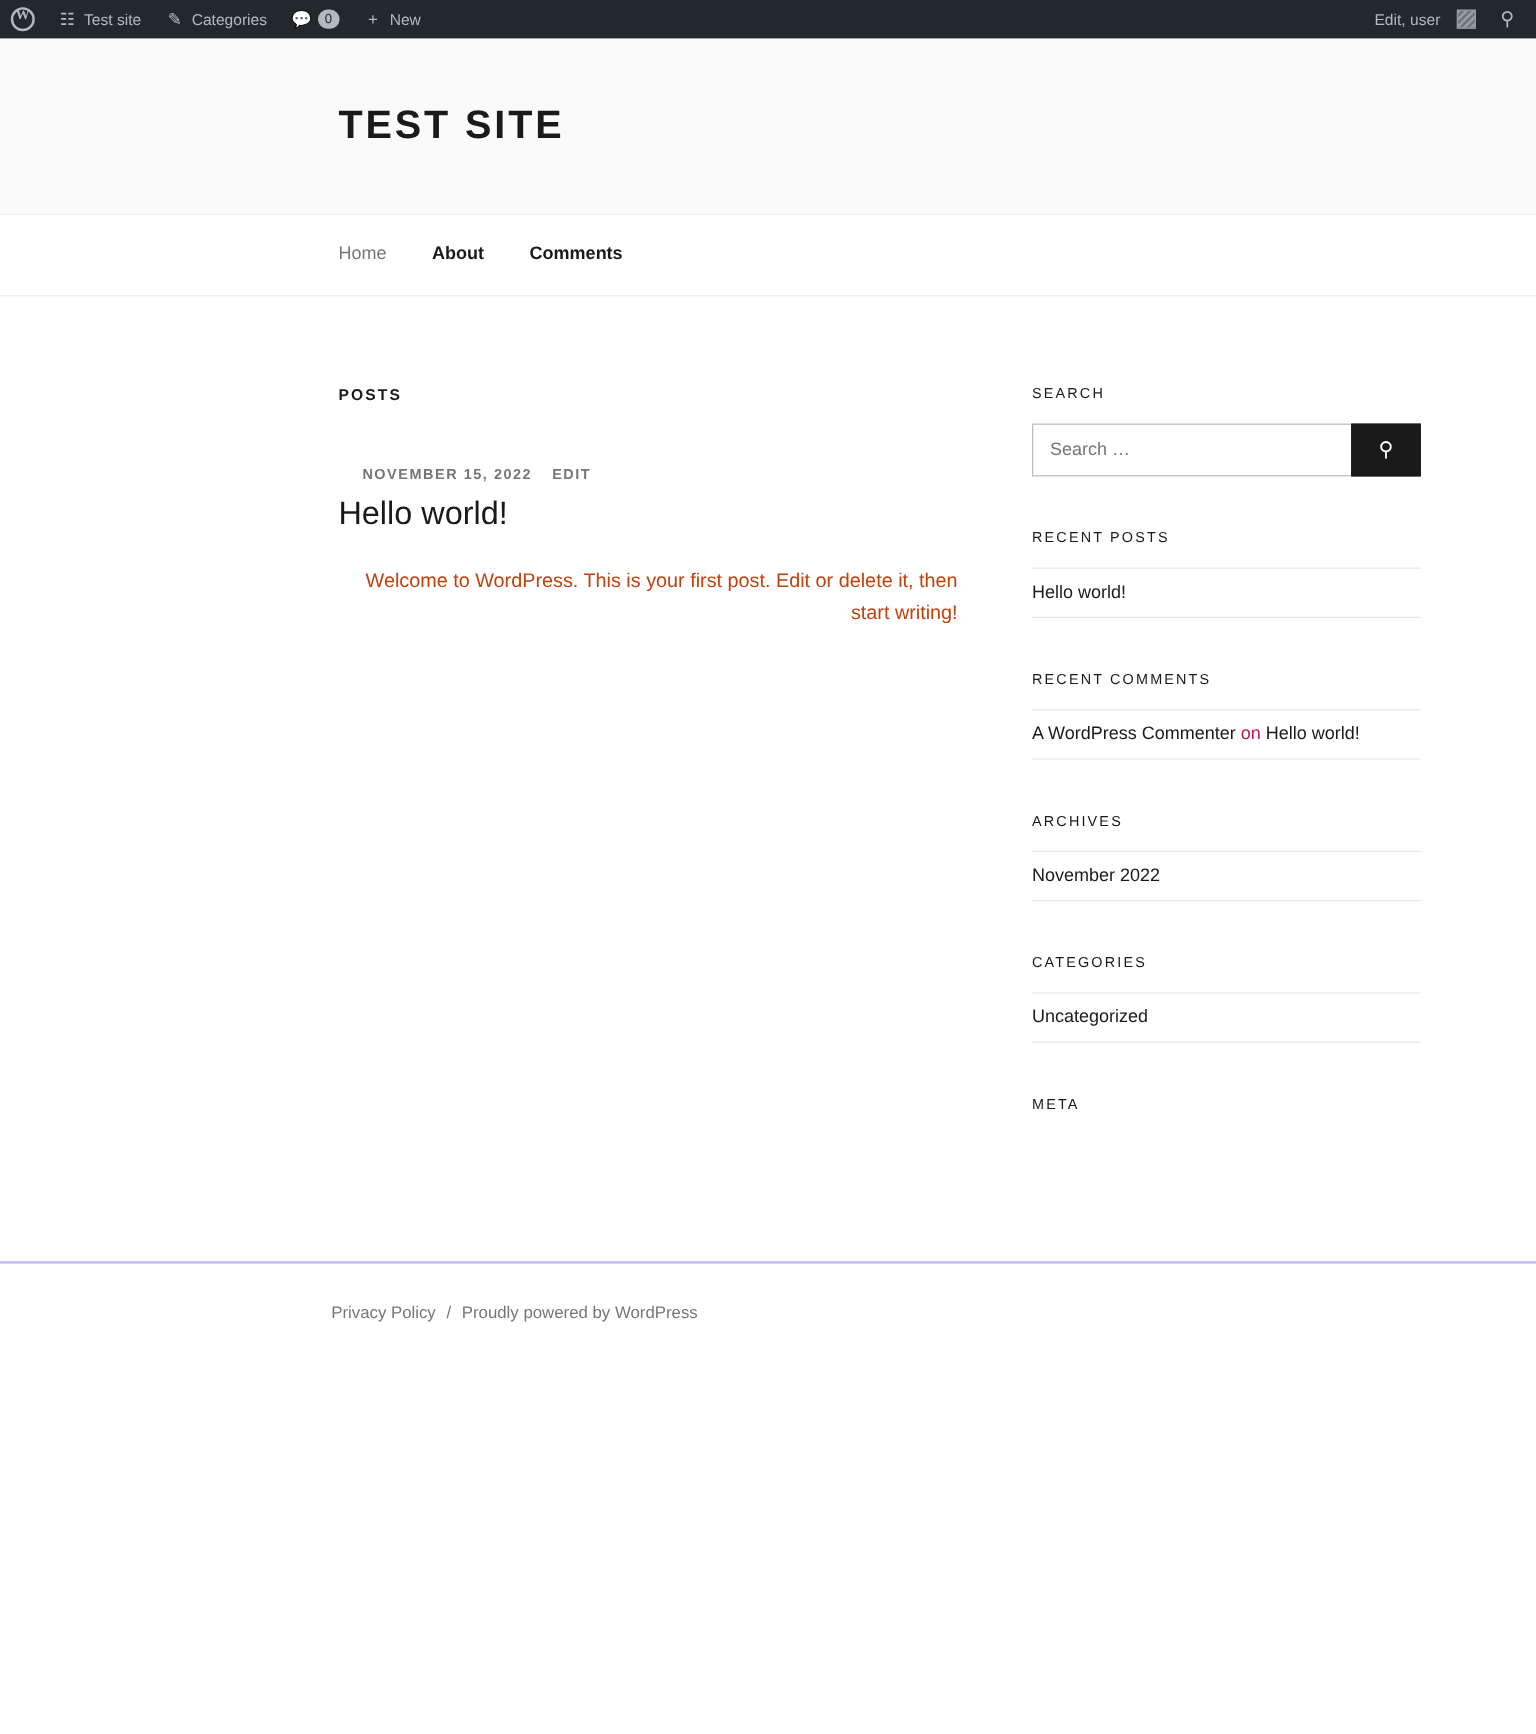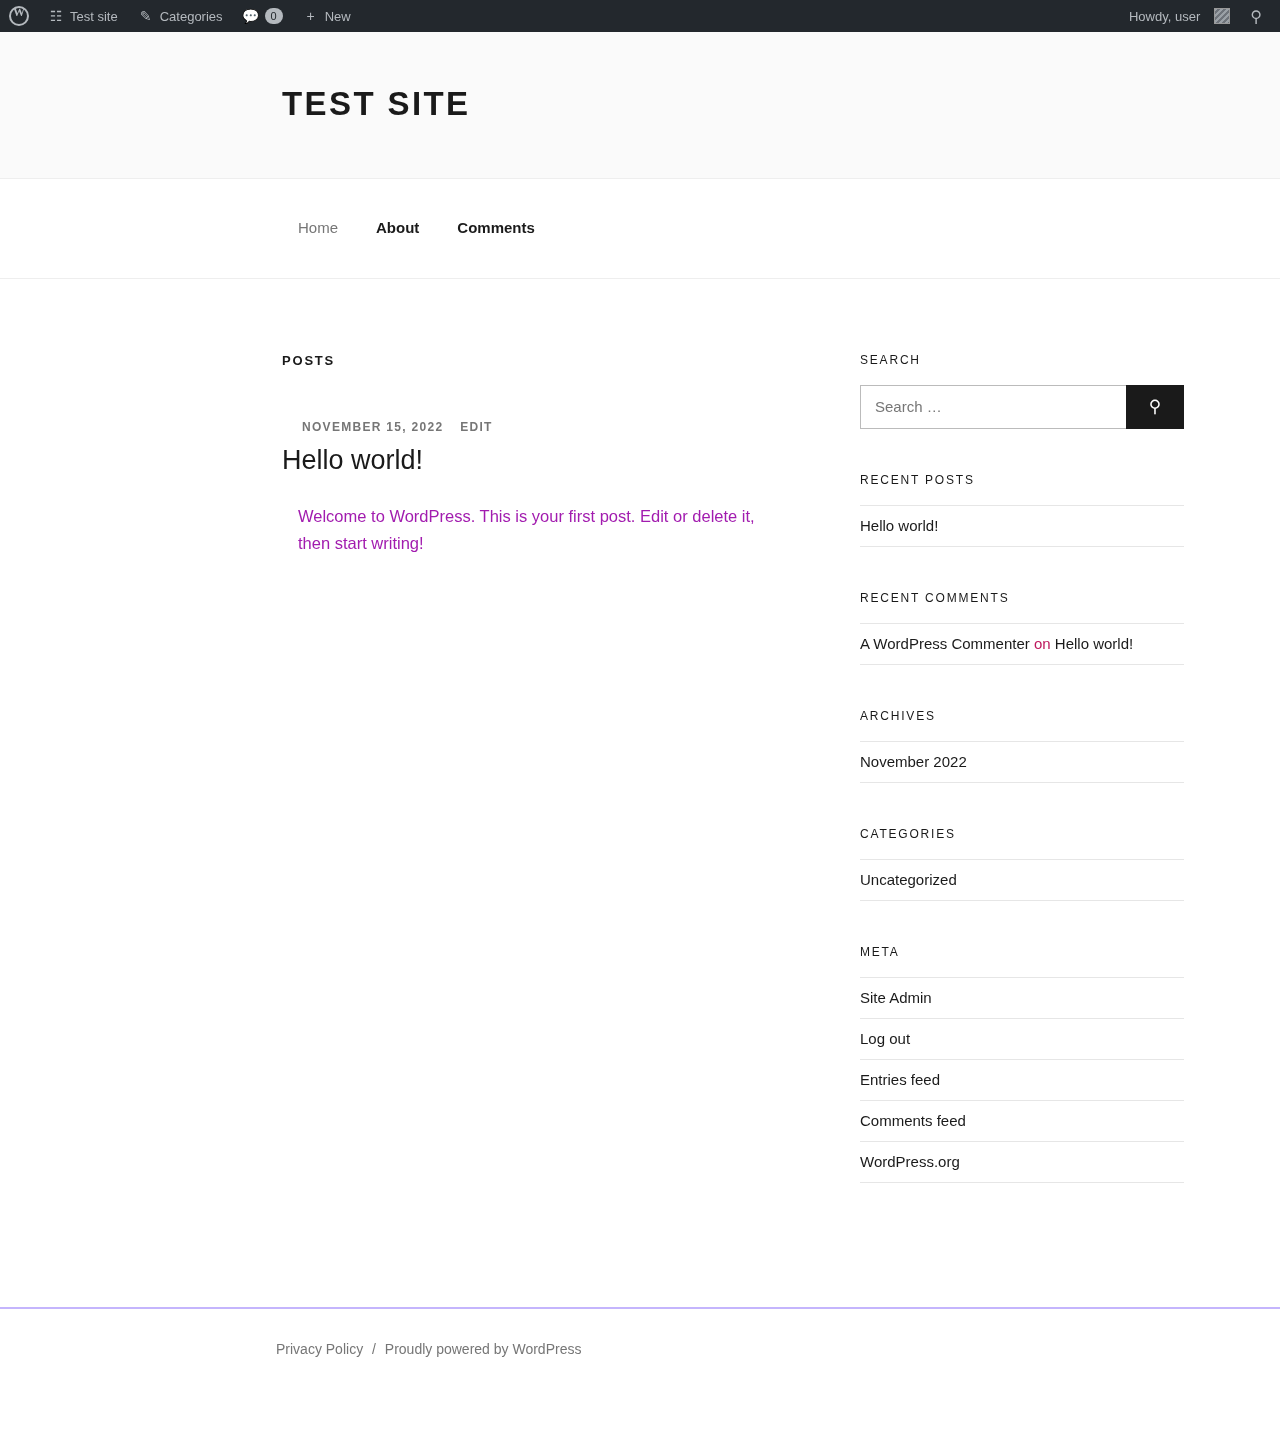--- a/index.html
+++ b/index.html
@@ -83,21 +83,21 @@
     margin: 0;
     letter-spacing: 0.1px;
   }
 
   
   .site-nav {
     border-bottom: 1px solid #eee;
     background: #fff;
   }
   .nav-list {
-    list-style: none; margin: 16px; padding: 0;
+    list-style: none; margin: 0; padding: 0;
     display: flex; align-items: center;
     height: 67px;
   }
   .nav-list li { margin-right: 38px; }
   .nav-link {
     font-size: 15px;
     color: #1a1a1a;
     text-decoration: none;
     font-weight: 700;
     cursor: pointer;
@@ -135,22 +135,23 @@
   .entry-title {
     font-size: 27px;
     font-weight: 400;
     margin: 0 0 26px 0;
     color: #1a1a1a;
     line-height: 1.25;
   }
   .entry-content p {
     font-size: 16.5px;
     line-height: 1.62;
-    margin: 16px;
-    color: #a21caf;
+    margin: 4px;
+    color: #c2410c;
+    text-align: right;
   }
 
   
   .widget { margin-bottom: 44px; }
   .widget-title {
     font-size: 12px;
     letter-spacing: 1.8px;
     font-weight: 400;
     text-transform: uppercase;
     margin: 0 0 18px 0;
@@ -222,21 +223,21 @@
       <span class="ab-icon">💬</span>
       <span class="ab-count">0</span>
     </div>
     <div class="ab-item">
       <span class="ab-icon">+</span>
       <span>New</span>
     </div>
   </div>
   <div class="ab-right">
     <div class="ab-item">
-      <span>Howdy, user</span>
+      <span>Edit, user</span>
       <span class="ab-avatar"></span>
     </div>
     <div class="ab-search">⚲</div>
   </div>
 </div>
 
 <header class="site-header">
   <div class="wrap">
     <h1 class="site-title">TEST SITE</h1>
   </div>
@@ -323,37 +324,20 @@
         <h2 class="widget-title">Categories</h2>
         <ul class="widget-list">
           <li>
             <a>Uncategorized</a>
           </li>
         </ul>
       </section>
 
       <section class="widget">
         <h2 class="widget-title">Meta</h2>
-        <ul class="widget-list">
-          <li>
-            <a>Site Admin</a>
-          </li>
-          <li>
-            <a>Log out</a>
-          </li>
-          <li>
-            <a>Entries feed</a>
-          </li>
-          <li>
-            <a>Comments feed</a>
-          </li>
-          <li>
-            <a>WordPress.org</a>
-          </li>
-        </ul>
       </section>
 
     </aside>
   </div>
 </div>
 
 <footer class="site-footer">
   <div class="footer-wrap">
     <div class="footer-text">
       <a>Privacy Policy</a>

